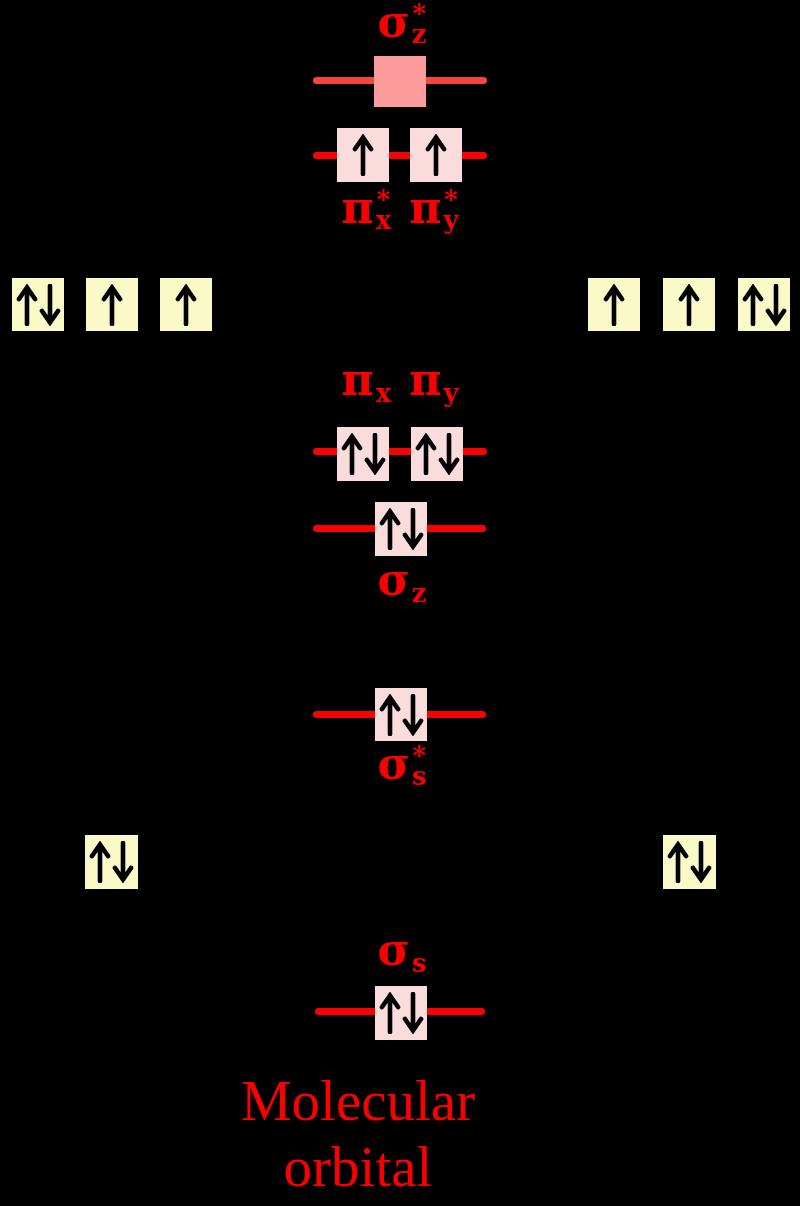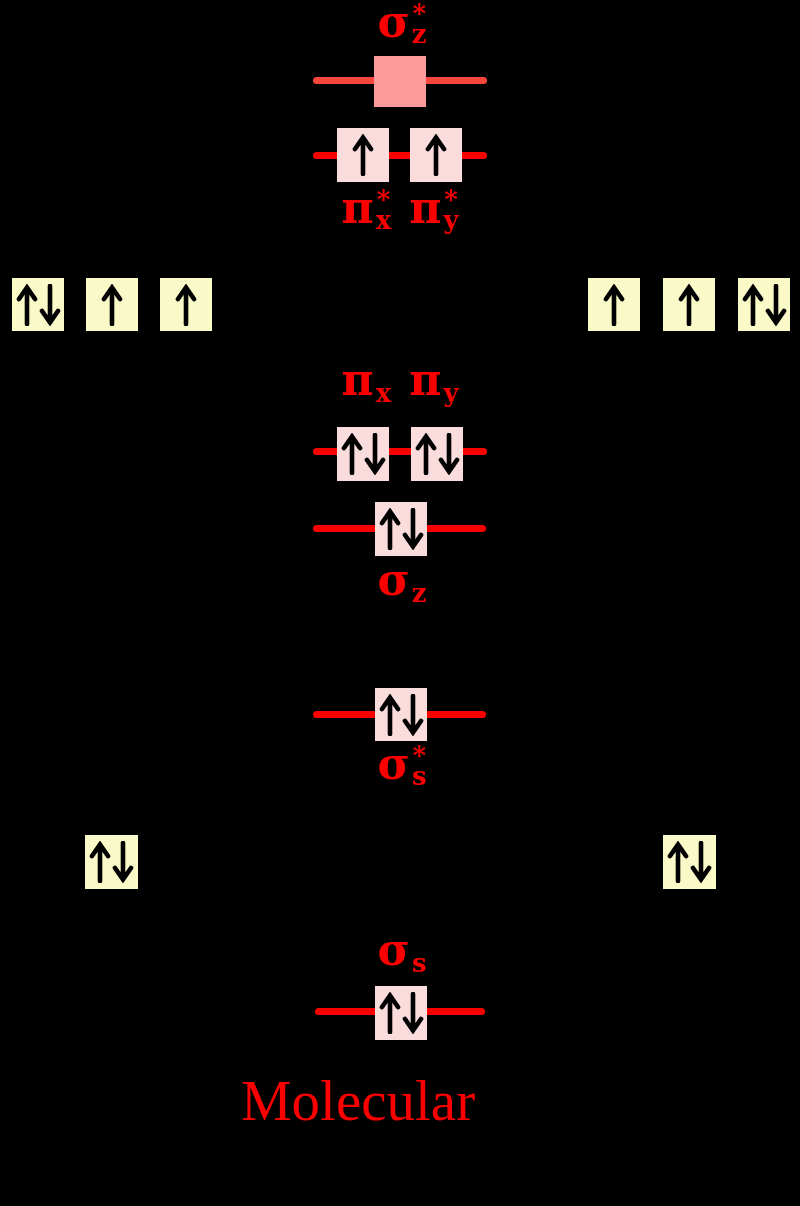--- a/index.html
+++ b/index.html
@@ -188,15 +188,16 @@
       <svg width="22" height="42" viewBox="0 0 22 42">
         <path d="M11 40 L11 5 M3 15 L11 3.5 L19 15" fill="none" stroke="#000" stroke-width="4.6" stroke-linecap="round" stroke-linejoin="miter"></path>
       </svg>
       <svg width="22" height="42" viewBox="0 0 22 42">
         <path d="M11 2 L11 37 M3 27 L11 38.5 L19 27" fill="none" stroke="#000" stroke-width="4.6" stroke-linecap="round" stroke-linejoin="miter"></path>
       </svg>
     </div>
 
   <div class="caption">
     <div>Molecular</div>
+    <div>orbital</div>
   </div>
 
 </div>
 
 </body></html>

